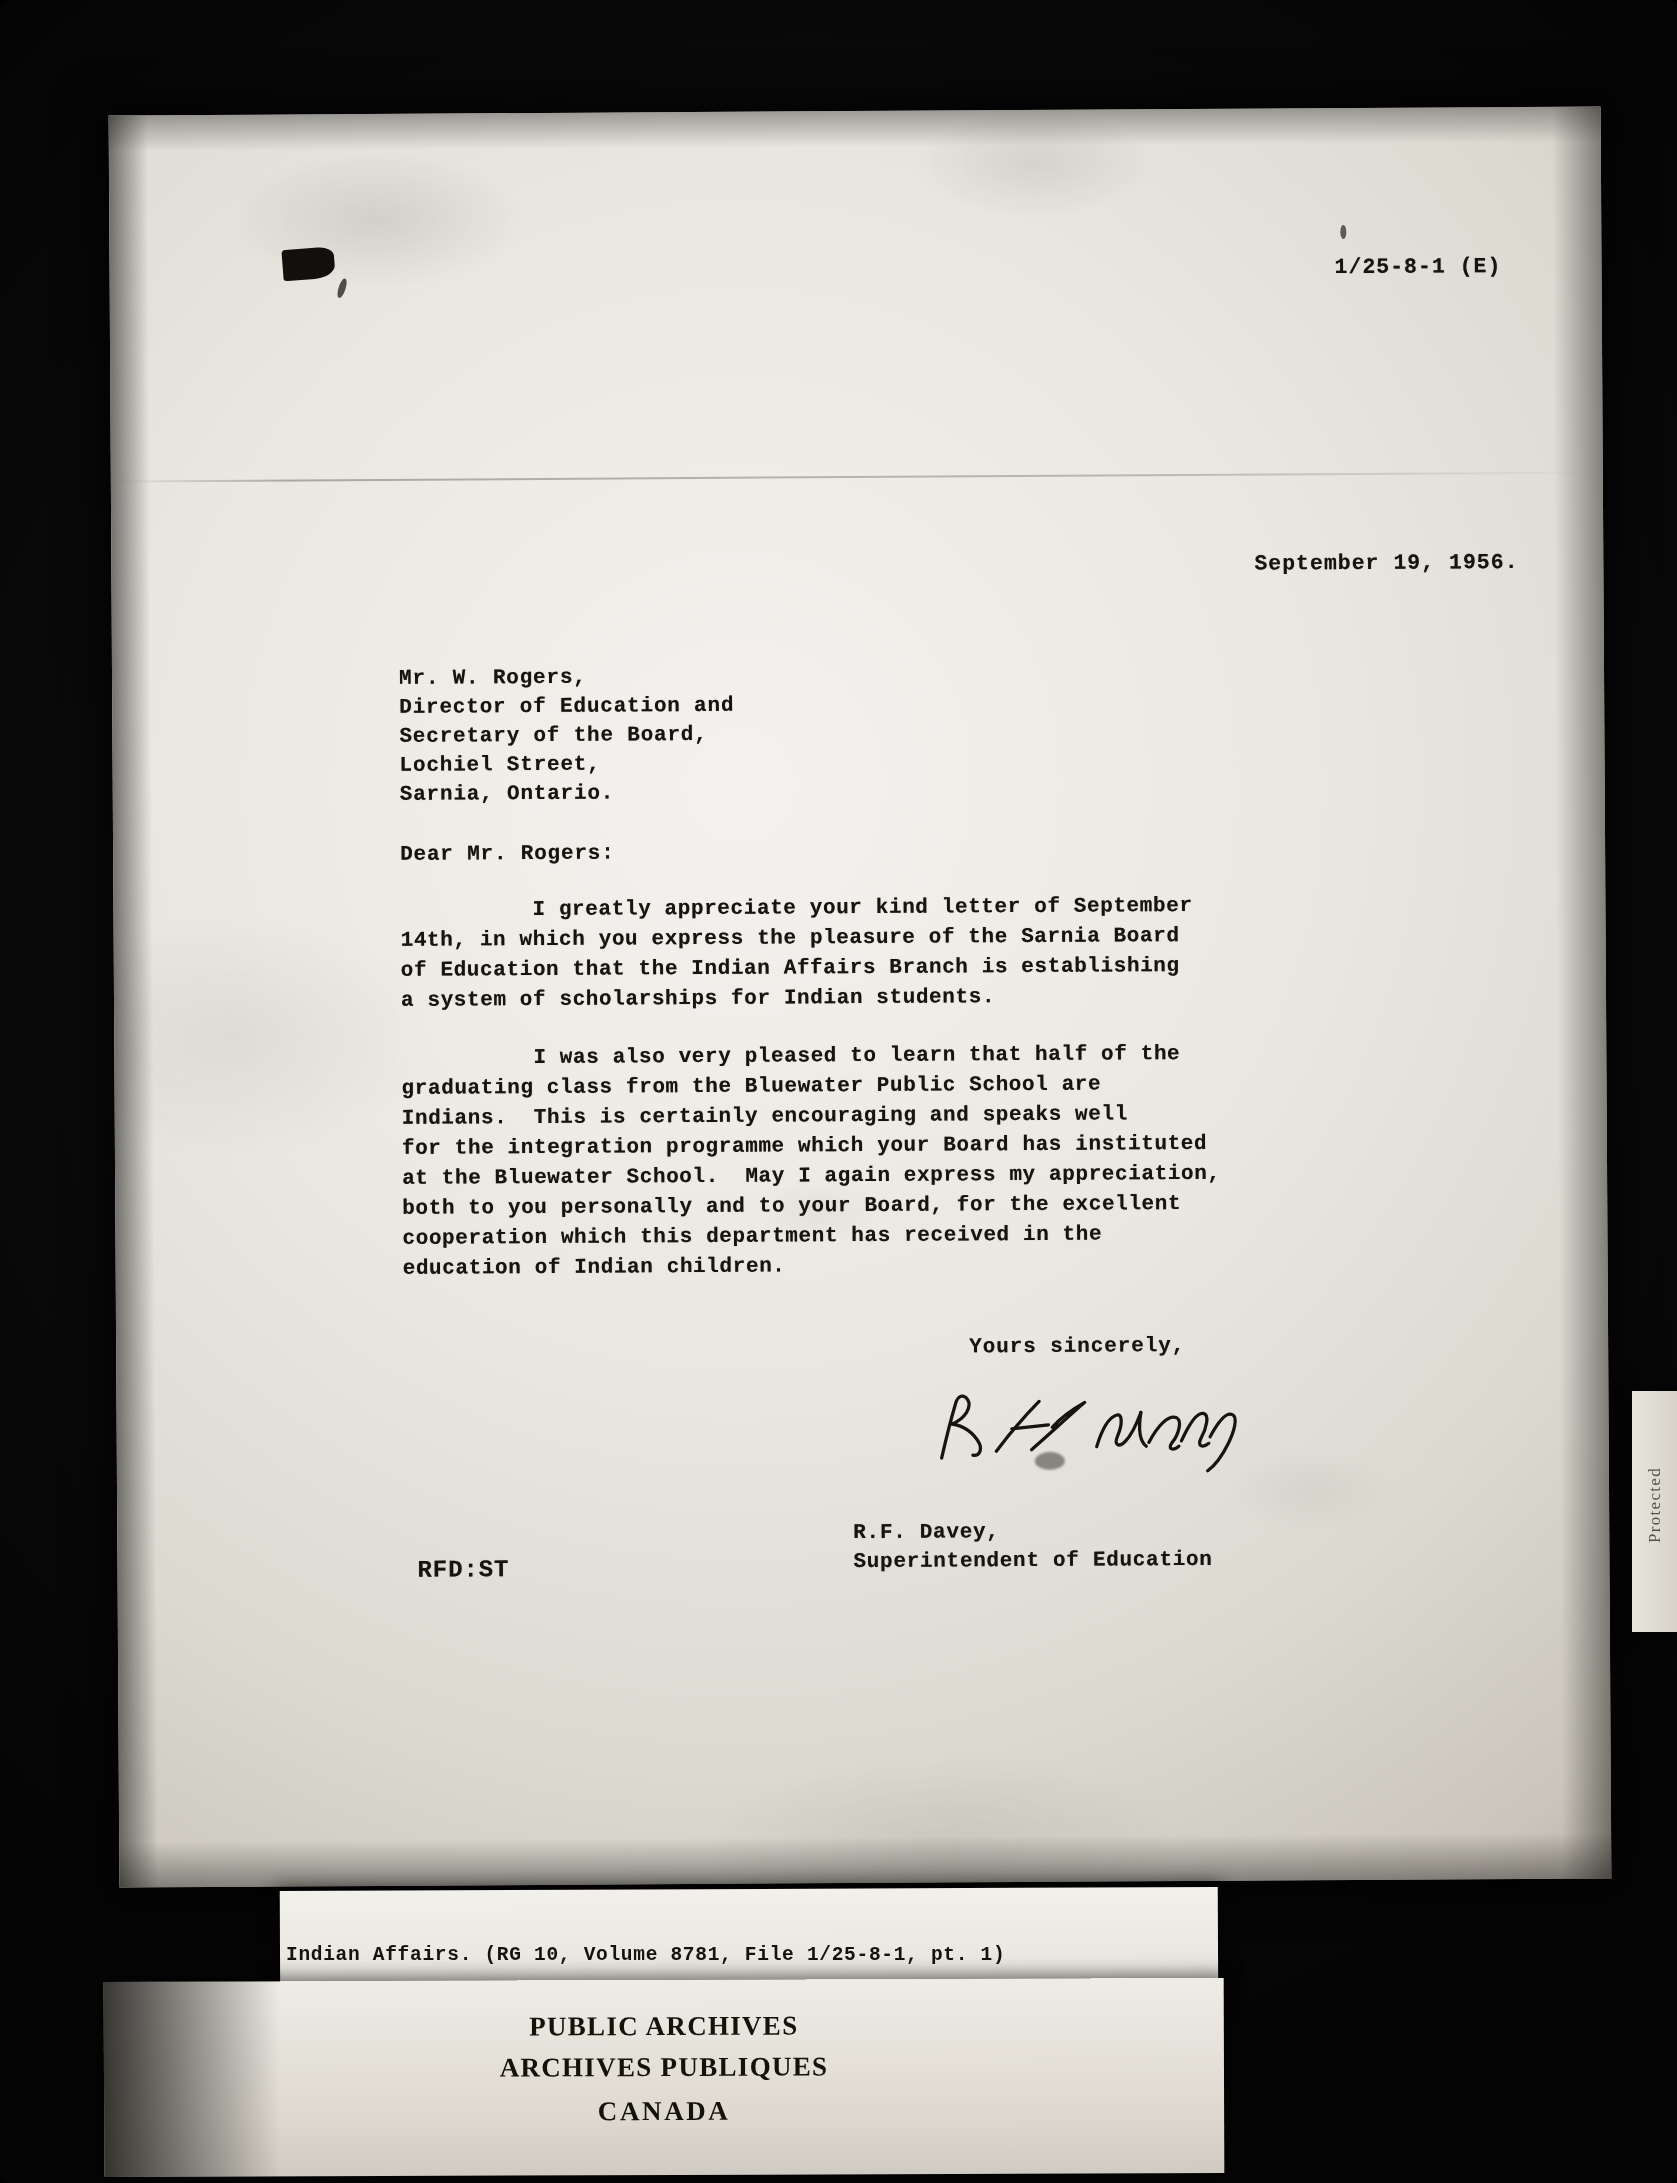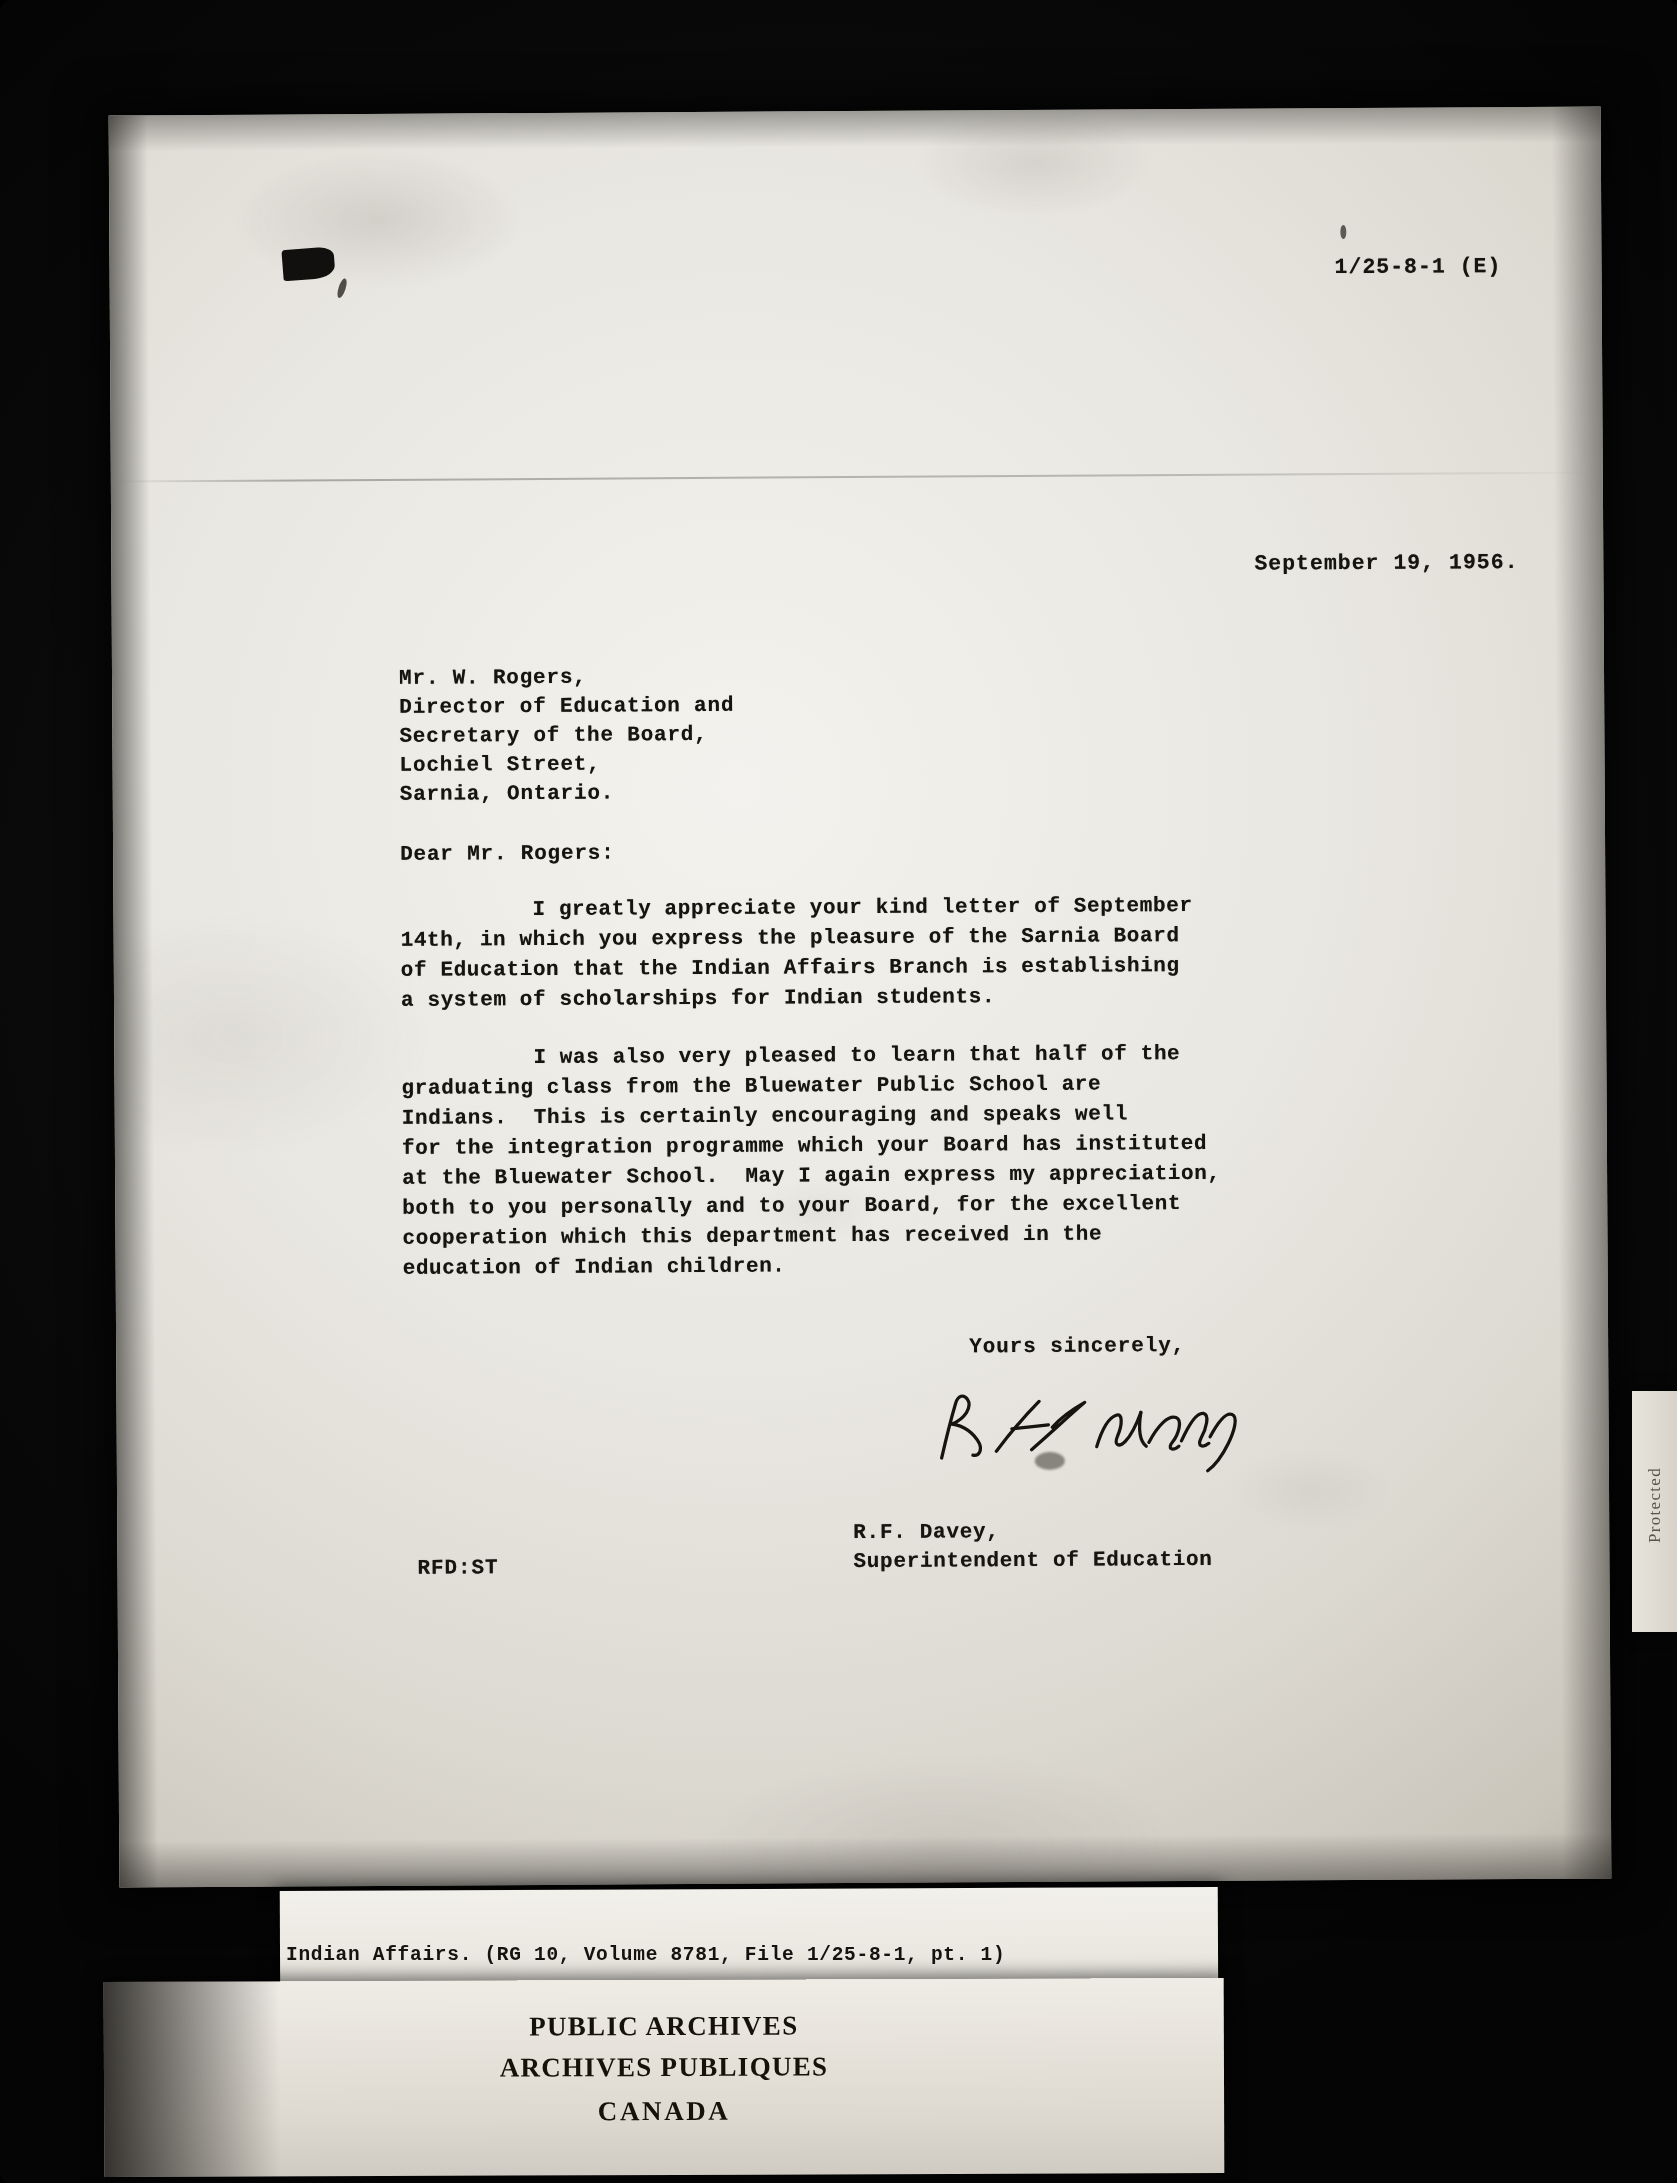--- a/index.html
+++ b/index.html
@@ -166,21 +166,21 @@
   #signature-block {
     left: 736px;
     top: 1407px;
     font-size: 21px;
     line-height: 29px;
     letter-spacing: 0.7px;
   }
   #typist-initials {
     left: 300px;
     top: 1443px;
-    font-size: 21px;
+    font-size: 24px;
     letter-spacing: 0.9px;
   }
 
   
   #handwritten-signature {
     position: absolute;
     left: 817px;
     top: 1277px;
     width: 339px;
     height: 98px;

